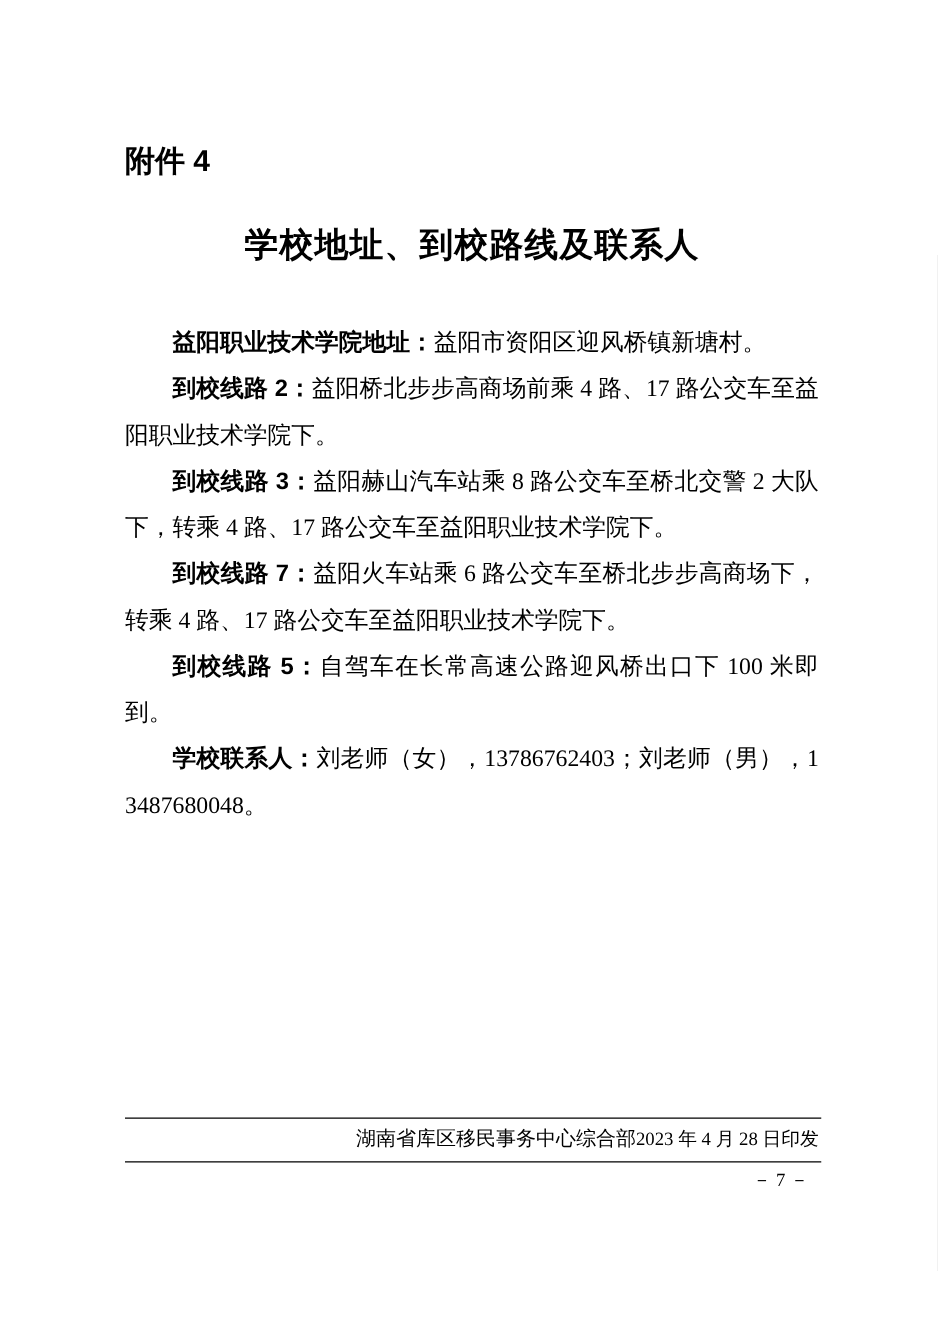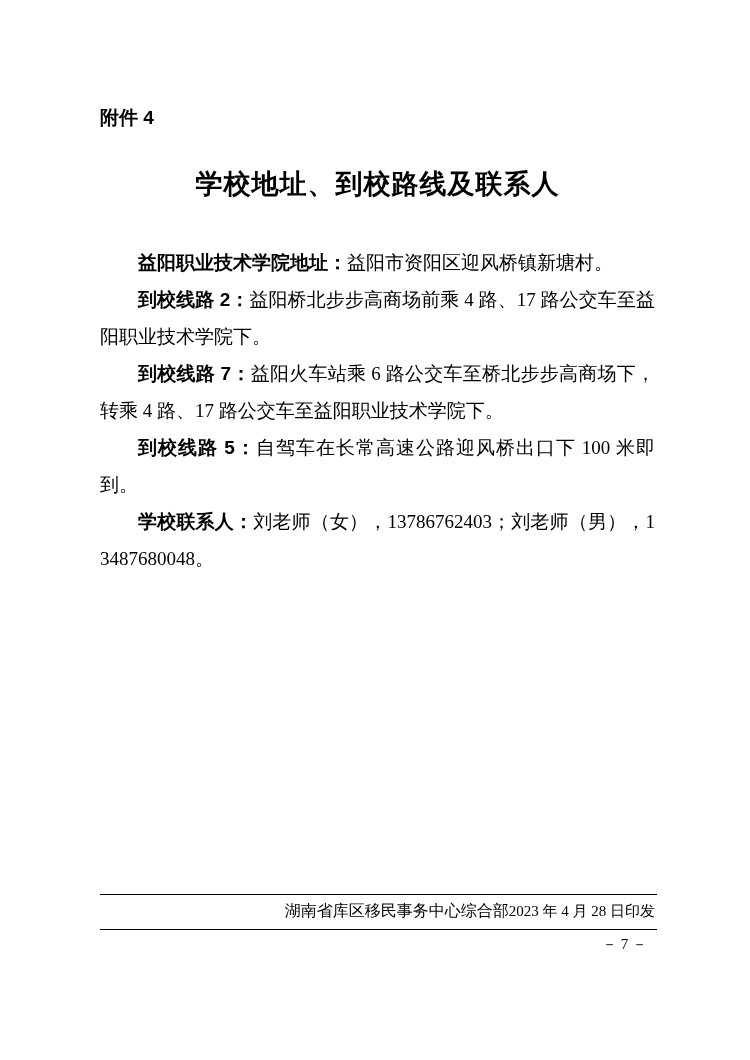--- a/index.html
+++ b/index.html
@@ -20,22 +20,23 @@
   }
   .content {
     position: absolute;
     left: 100px;
     right: 95px;
     top: 106px;
   }
   .attachment-label {
     font-family: "Liberation Sans", "DejaVu Sans", sans-serif;
     font-weight: bold;
-    font-size: 19px;
+    font-size: 24px;
     line-height: 24px;
+    margin-top: 12px;
   }
   .doc-title {
     margin: 38px 0 44px 0;
     text-align: center;
     font-family: "Liberation Sans", "DejaVu Sans", sans-serif;
     font-weight: bold;
     font-size: 27px;
     line-height: 32px;
     letter-spacing: 1px;
   }
@@ -91,20 +92,23 @@
 
     <p class="para">
       <span class="label">益阳职业技术学院地址：</span><span>益阳市资阳区迎风桥镇新塘村。</span>
     </p>
 
     <p class="para">
       <span class="label">到校线路 2：</span><span>益阳桥北步步高商场前乘 4 路、17 路公交车至益阳职业技术学院下。</span>
     </p>
 
 
+    <p class="para">
+      <span class="label">到校线路 3：</span><span>益阳赫山汽车站乘 8 路公交车至桥北交警 2 大队下，转乘 4 路、17 路公交车至益阳职业技术学院下。</span>
+    </p>
 
     <p class="para">
       <span class="label">到校线路 7：</span><span>益阳火车站乘 6 路公交车至桥北步步高商场下，转乘 4 路、17 路公交车至益阳职业技术学院下。</span>
     </p>
 
     <p class="para">
       <span class="label">到校线路 5：</span><span>自驾车在长常高速公路迎风桥出口下 100 米即到。</span>
     </p>
 
 

